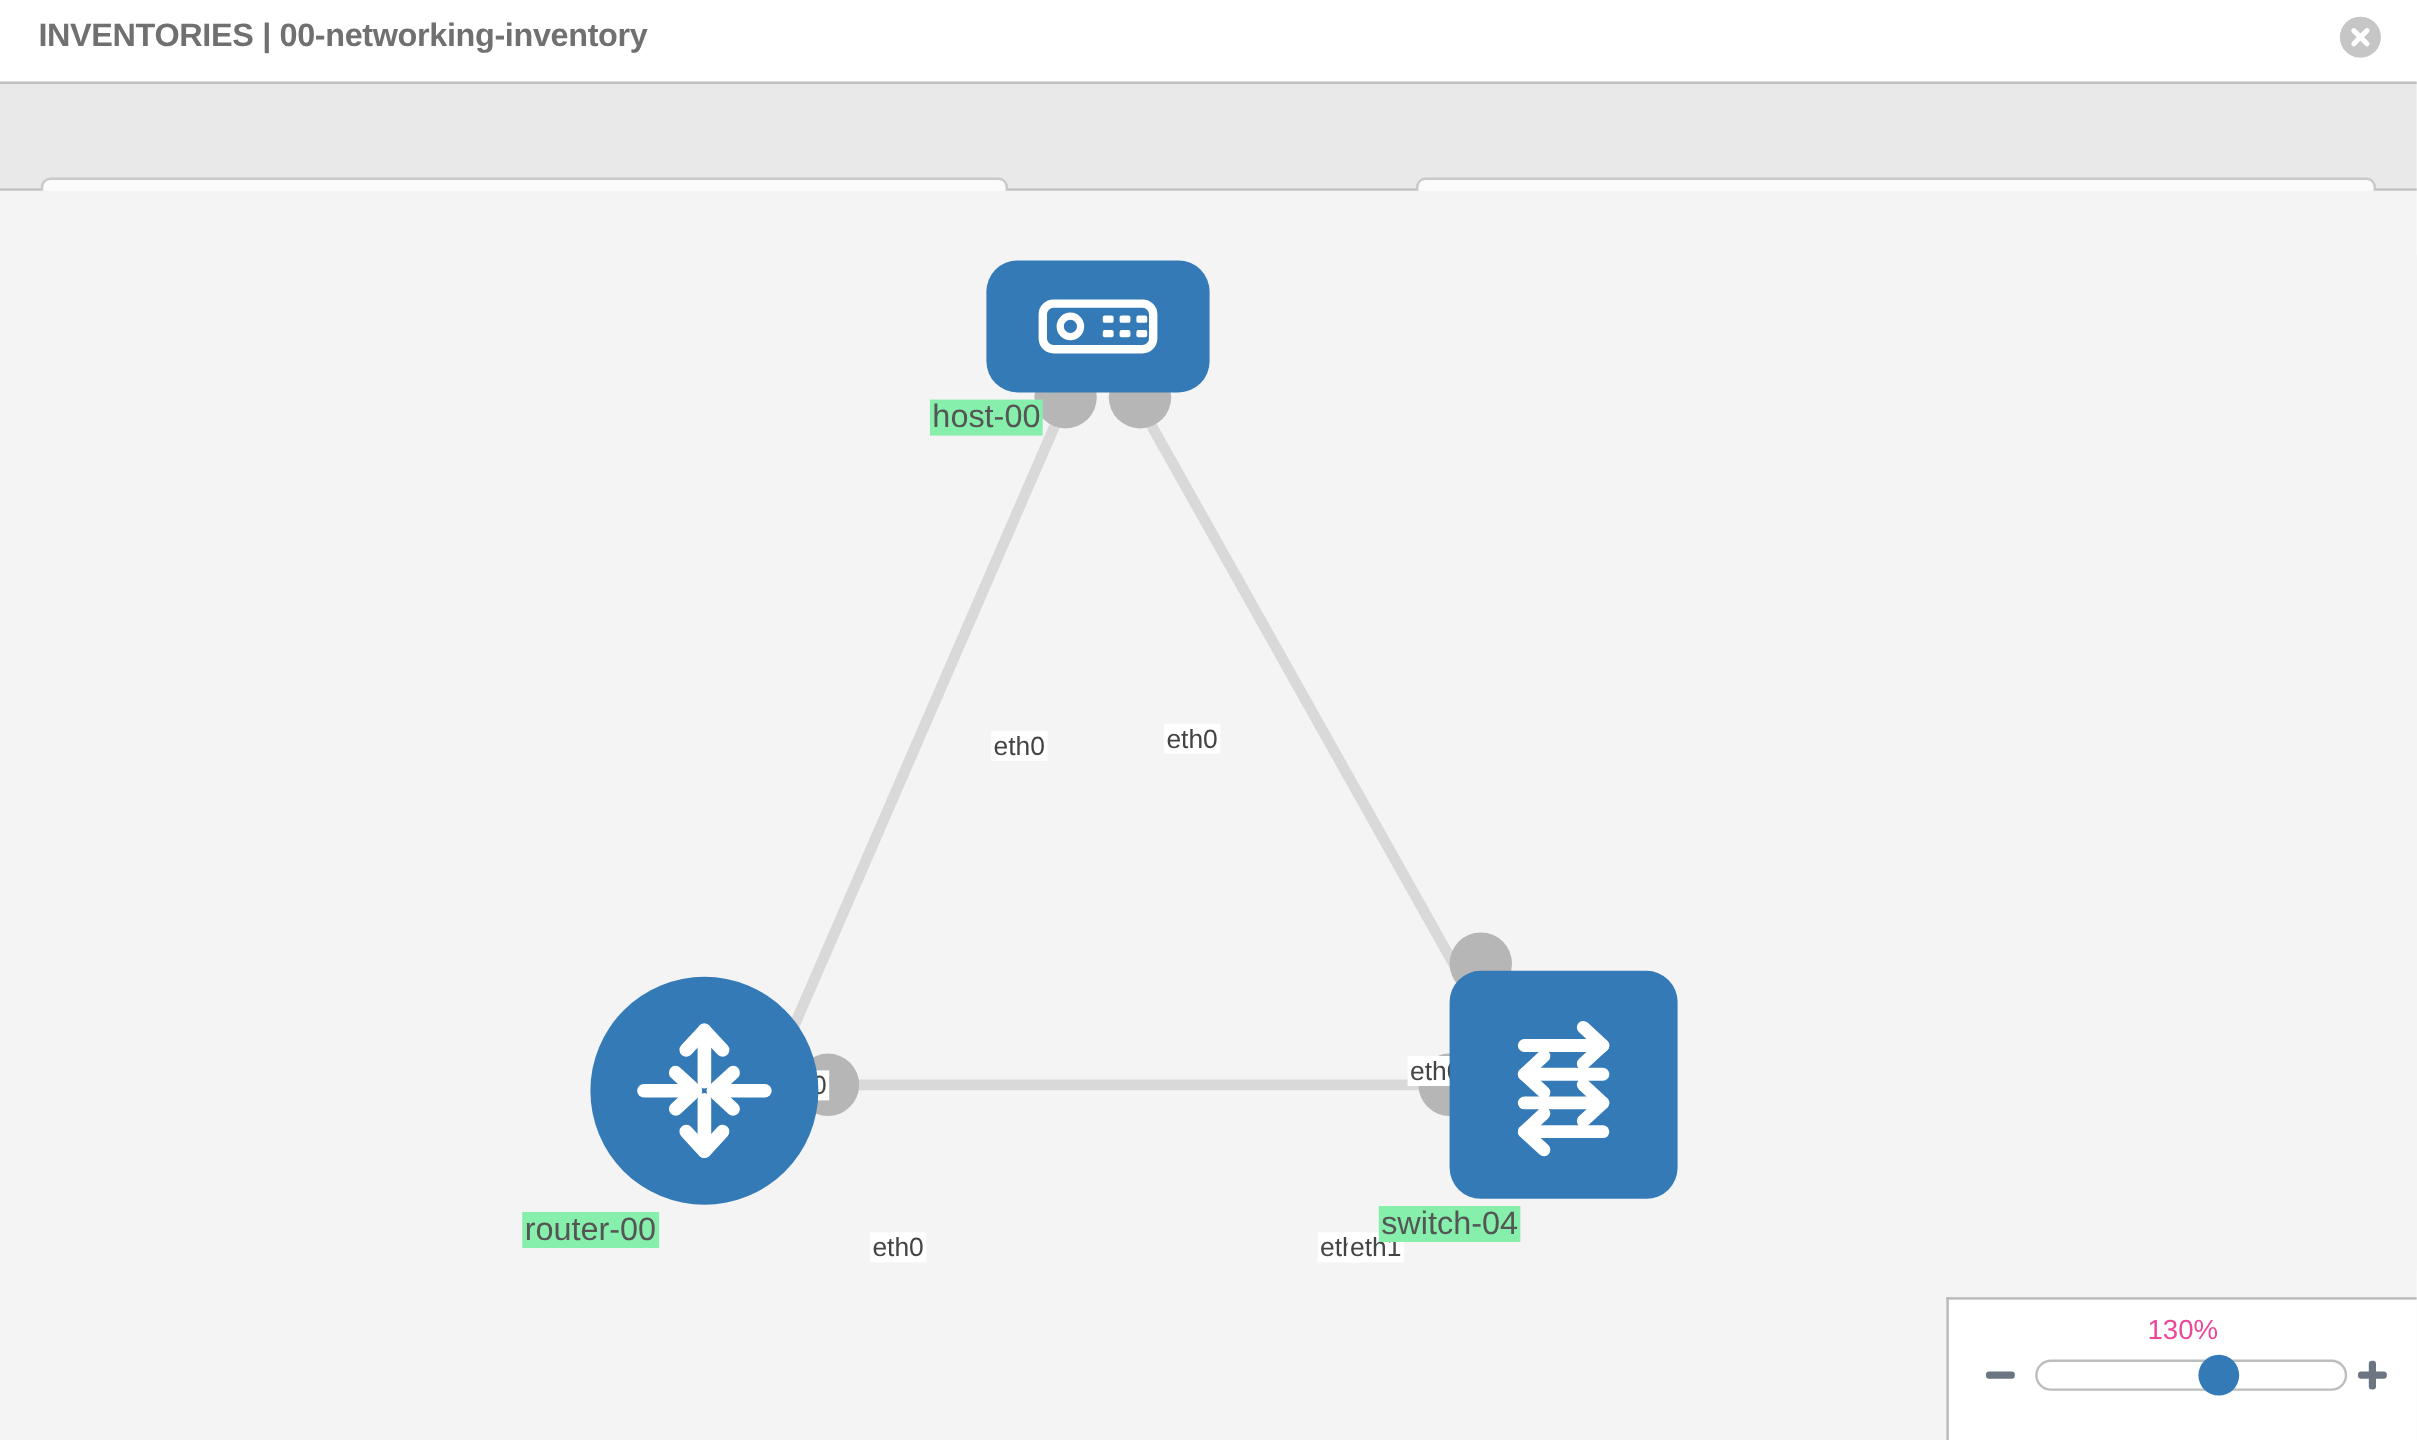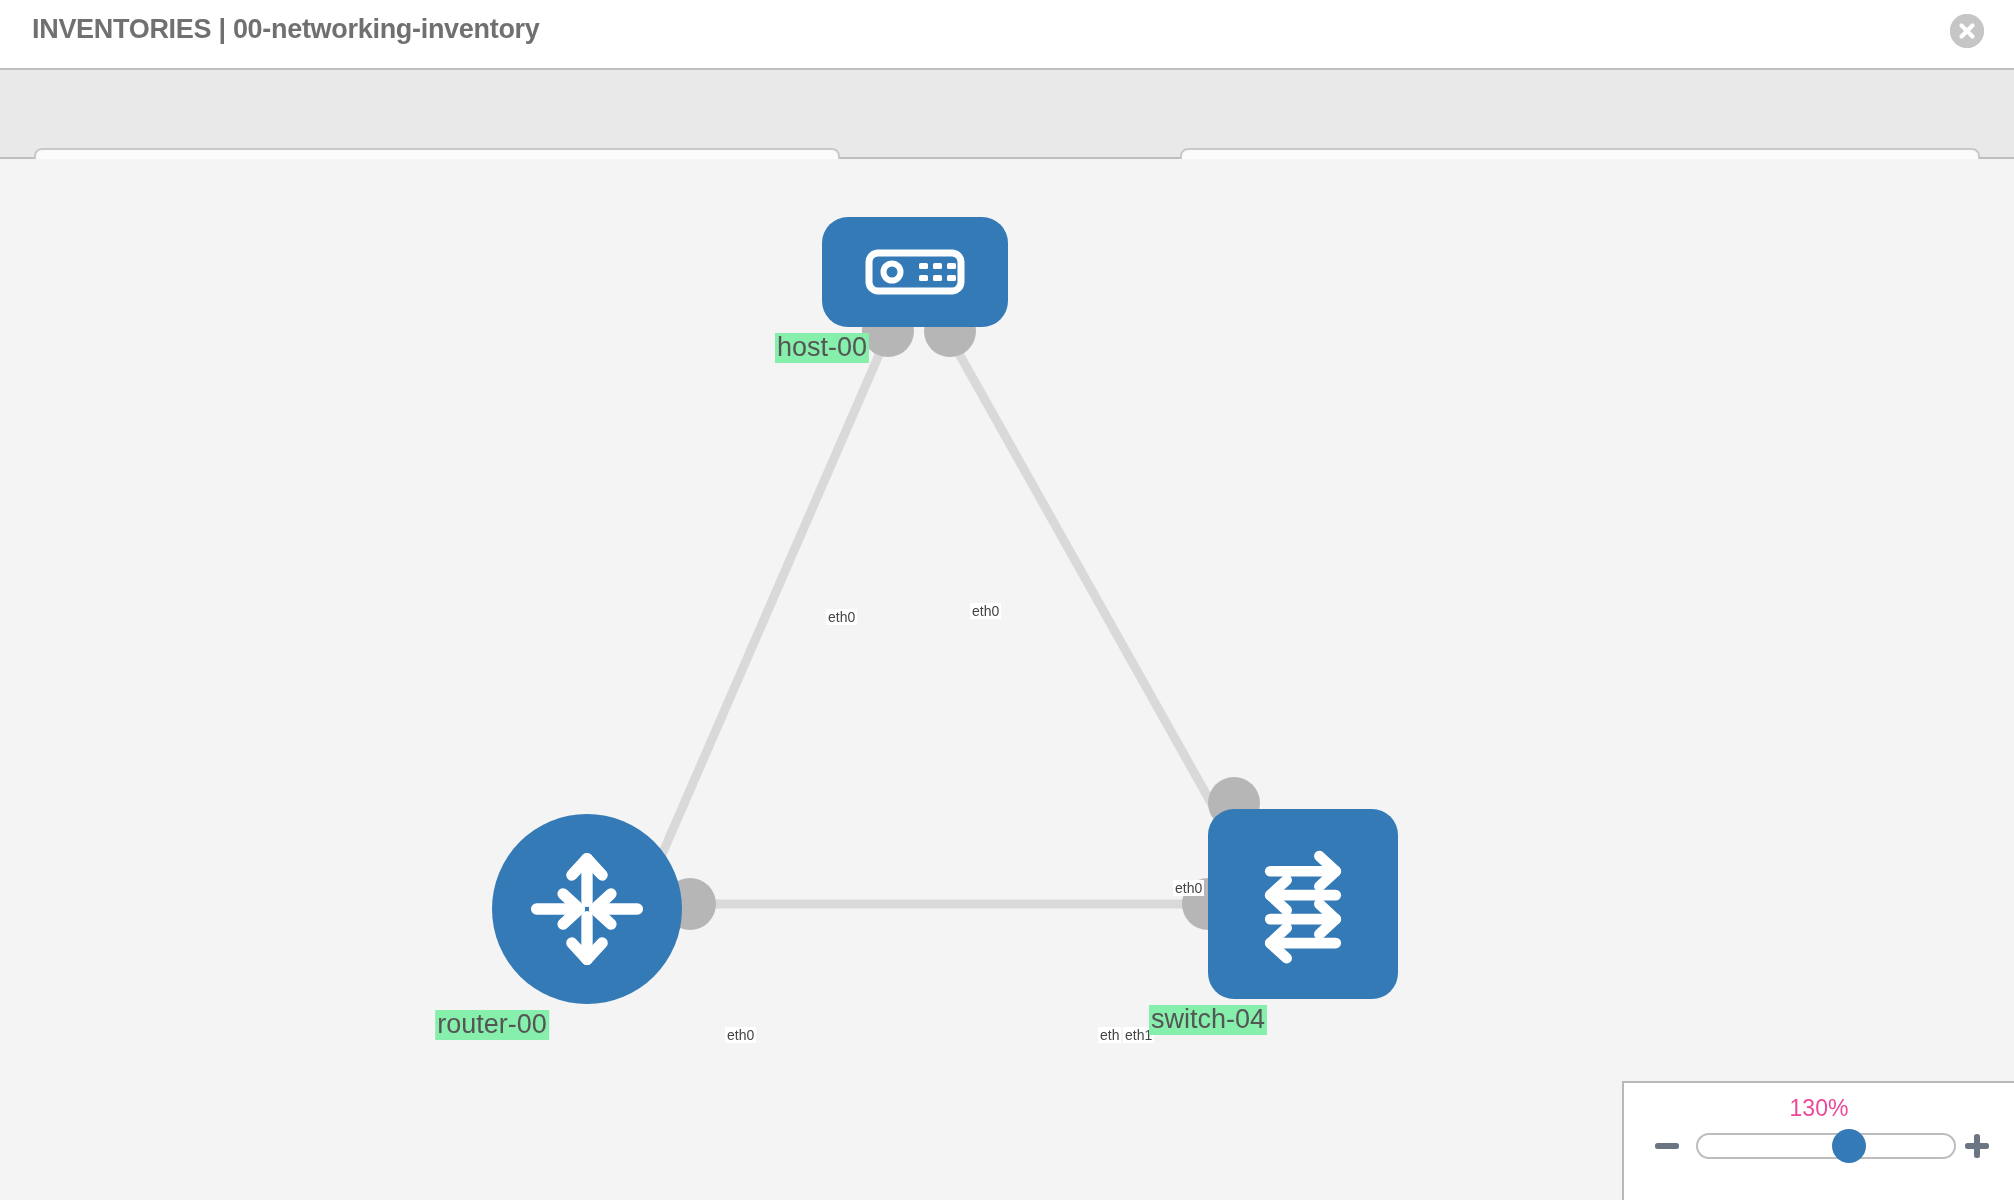--- a/index.html
+++ b/index.html
@@ -103,21 +103,21 @@
   #node-router .node-label { left: 50%; transform: translateX(-50%); top: 196px; }
 
   
   #node-switch { left: 1208px; top: 650px; }
   #node-switch .node-shape { width: 190px; height: 190px; border-radius: 26px; }
   #node-switch .node-label { left: 50%; transform: translateX(-50%); top: 196px; }
 
   
   .iface-label {
     position: absolute;
-    font-size: 14px; color: #444444;
+    font-size: 22px; color: #444444;
     background: #ffffff;
     padding: 0 2px;
     white-space: nowrap;
     line-height: 1.15;
     text-align: right;
   }
 
   
   .zoom-panel {
     position: absolute; left: 1622px; top: 1081px;

